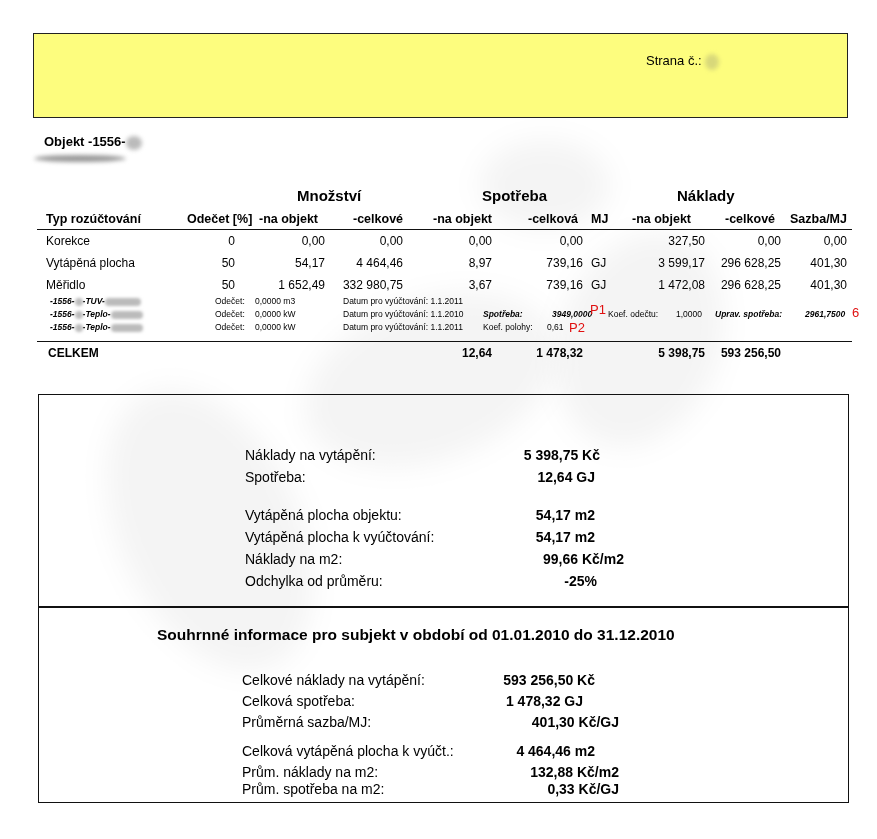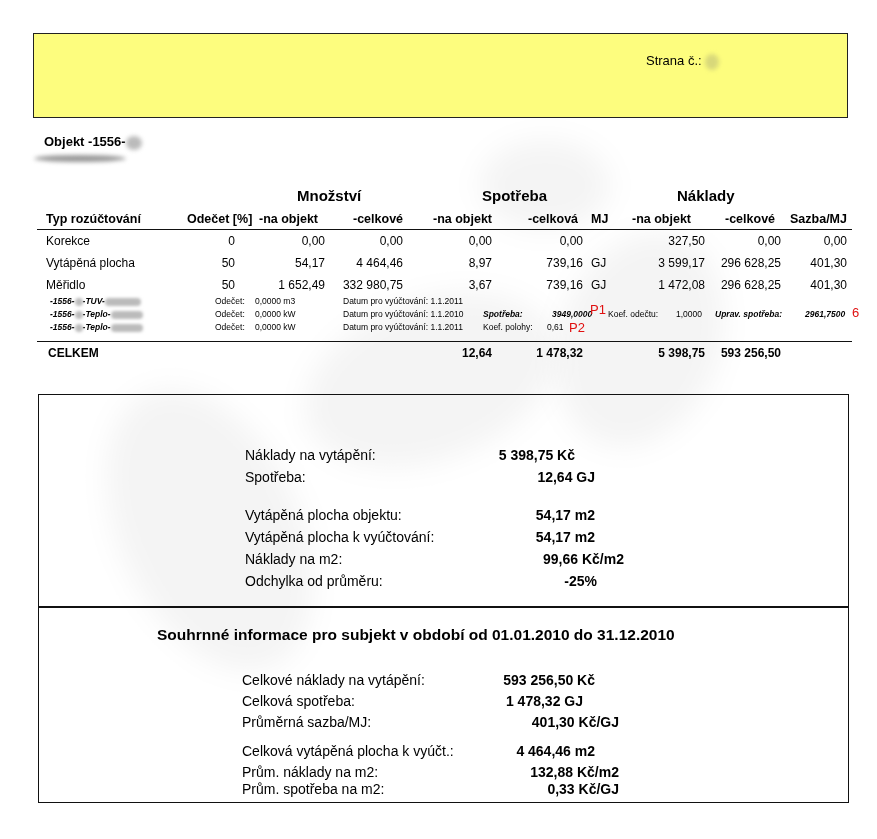--- a/index.html
+++ b/index.html
@@ -167,21 +167,21 @@
   <div class="abs tot" style="left:48px;">CELKEM</div>
   <div class="abs tot r" style="left:430px;width:62px;">12,64</div>
   <div class="abs tot r" style="left:510px;width:73px;">1 478,32</div>
   <div class="abs tot r" style="left:620px;width:85px;">5 398,75</div>
   <div class="abs tot r" style="left:700px;width:81px;">593 256,50</div>
 </div>
 
 <div id="sum">
   <div id="sumObj">
       <div class="abs sl" style="left: 206px; top: 52px;">Náklady na vytápění:</div>
-      <div class="abs sv" style="left: 396px; width: 140px; top: 52px;">5 398,75 Kč</div>
+      <div class="abs sv" style="left: 421px; width: 140px; top: 52px;">5 398,75 Kč</div>
       <div class="abs sl" style="left: 206px; top: 74px;">Spotřeba:</div>
       <div class="abs sv" style="left: 416px; width: 140px; top: 74px;">12,64 GJ</div>
       <div class="abs sl" style="left: 206px; top: 112px;">Vytápěná plocha objektu:</div>
       <div class="abs sv" style="left: 416px; width: 140px; top: 112px;">54,17 m2</div>
       <div class="abs sl" style="left: 206px; top: 134px;">Vytápěná plocha k vyúčtování:</div>
       <div class="abs sv" style="left: 416px; width: 140px; top: 134px;">54,17 m2</div>
       <div class="abs sl" style="left: 206px; top: 156px;">Náklady na m2:</div>
       <div class="abs sv" style="left: 445px; width: 140px; top: 156px;">99,66 Kč/m2</div>
       <div class="abs sl" style="left: 206px; top: 178px;">Odchylka od průměru:</div>
       <div class="abs sv" style="left: 418px; width: 140px; top: 178px;">-25%</div>

